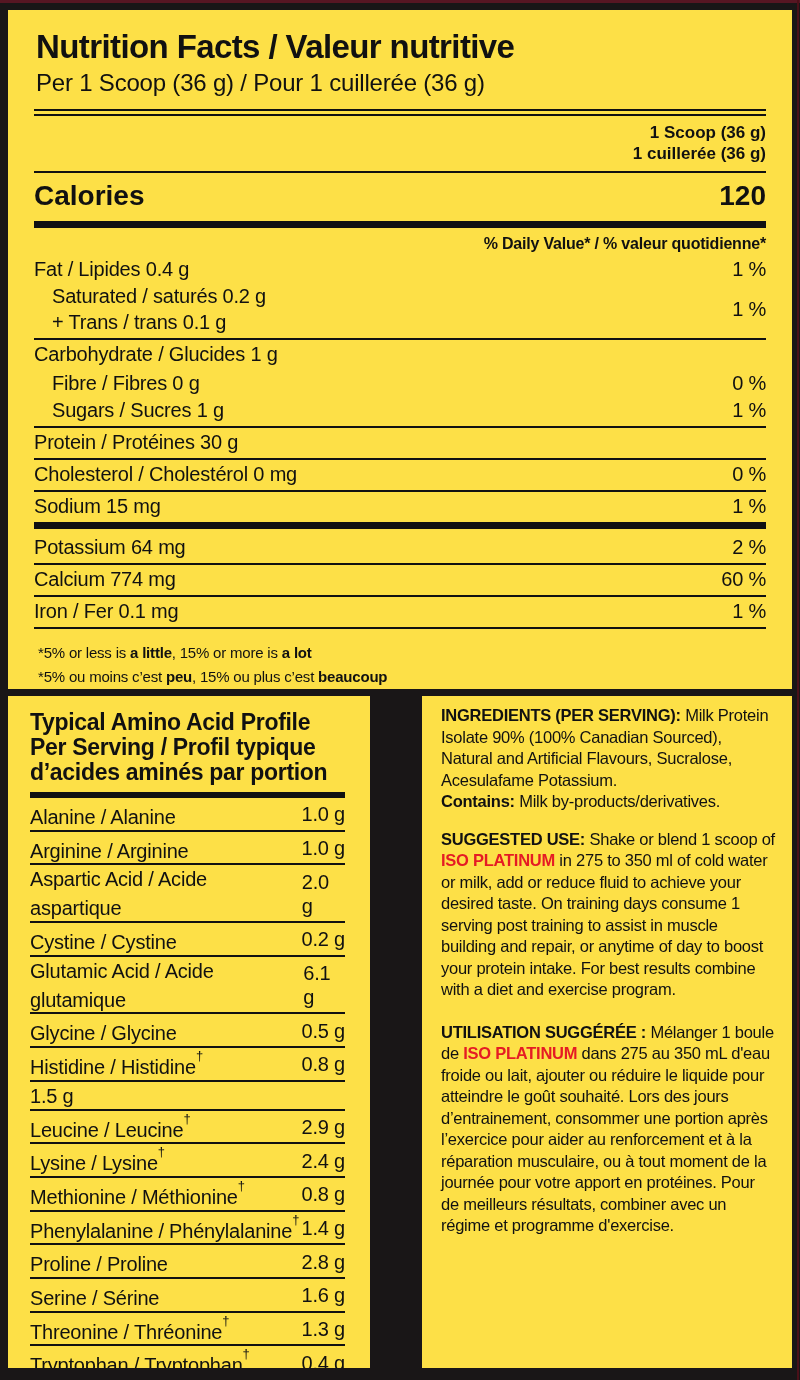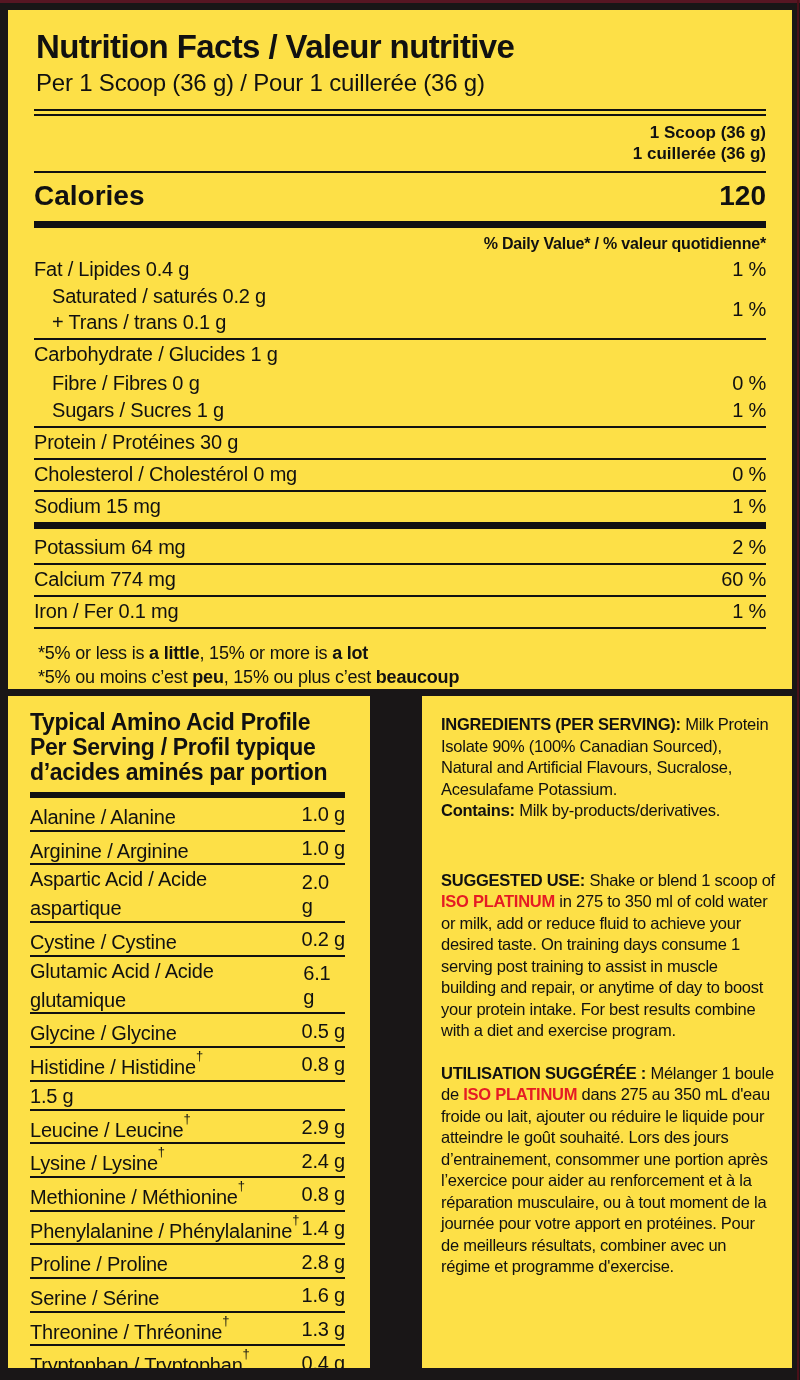--- a/index.html
+++ b/index.html
@@ -7,55 +7,55 @@
     width:800px;height:1380px;position:relative;
     background:#191617;color:#111;
     font-family:"Liberation Sans", sans-serif;
     -webkit-font-smoothing:antialiased;
   }
   .top-strip{position:absolute;top:0;left:0;width:800px;height:3px;background:#571623;}
   .right-strip{position:absolute;top:0;right:1px;width:2px;height:1380px;background:#4a1019;}
   .panel{position:absolute;background:#fde047;box-sizing:border-box;overflow:hidden;}
   .panel-top{left:8px;top:10px;width:784px;height:679px;padding:12px 26px 0 26px;}
   .panel-amino{left:8px;top:696px;width:362px;height:672px;padding:8px 25px 0 22px;}
-  .panel-info{left:422px;top:696px;width:370px;height:672px;padding:18px 17px 0 19px;}
+  .panel-info{left:422px;top:696px;width:370px;height:672px;padding:9px 17px 0 19px;}
 
   
   .nf-title{font-size:33px;font-weight:bold;letter-spacing:-0.6px;margin:6px 0 3px 2px;}
   .nf-serving{font-size:24px;letter-spacing:-0.2px;margin:0 0 12px 2px;}
   .rule-double{border-top:2px solid #111;border-bottom:2px solid #111;height:3px;}
   .rule-thin{border-top:2px solid #111;}
   .serving-right{text-align:right;font-weight:bold;font-size:17px;line-height:21px;padding:6px 0 7px 0;}
   .calories-row{display:flex;justify-content:space-between;align-items:baseline;
     font-weight:bold;font-size:28px;padding:7px 0 9px 0;}
   .bar-thick{height:7px;background:#111;}
   .dv-header{text-align:right;font-weight:bold;font-size:16px;padding:7px 0 3px 0;letter-spacing:-0.2px;}
   .n-row{display:flex;justify-content:space-between;font-size:20px;line-height:26px;letter-spacing:-0.2px;}
   .n-row .b{font-weight:normal;}
   .n-ind{padding-left:18px;}
   .pct{white-space:nowrap;}
   .fat-sub{display:flex;justify-content:space-between;align-items:center;}
   .fat-sub-left{display:flex;flex-direction:column;}
   .pad-sm{padding:1px 0 3px 0;}
-  .nf-foot{font-size:18px;line-height:24px;margin-top:12px;padding-left:4px;letter-spacing:-0.2px;}
+  .nf-foot{font-size:15px;line-height:24px;margin-top:12px;padding-left:4px;letter-spacing:-0.2px;}
   .nf-foot .b{font-weight:bold;}
 
   
   .am-heading{font-size:23px;font-weight:bold;line-height:25px;letter-spacing:-0.3px;margin:6px 0 7px 0;}
   .am-bar{height:6px;background:#111;}
   .amino-row{display:flex;justify-content:space-between;align-items:center;
     border-bottom:2px solid #111;font-size:20px;line-height:24px;padding:2px 0 1px 0;letter-spacing:-0.2px;}
   .amino-row sup{font-size:13px;position:relative;top:-6px;}
 
   
   .info-para{font-size:16.5px;line-height:21.5px;letter-spacing:-0.25px;}
   .info-para .b{font-weight:bold;}
   .brand{color:#e51b24;font-weight:bold;}
   .mt-fr{margin-top:7px;}
-  .mt-sug{margin-top:48px;}
+  .mt-sug{margin-top:16px;}
   .mt-uti{margin-top:21px;}
 </style>
 </head>
 <body>
 
 <div class="top-strip"></div>
 <div class="right-strip"></div>
 
 <section class="panel panel-top">
   <div class="nf-title">Nutrition Facts / Valeur nutritive</div>

